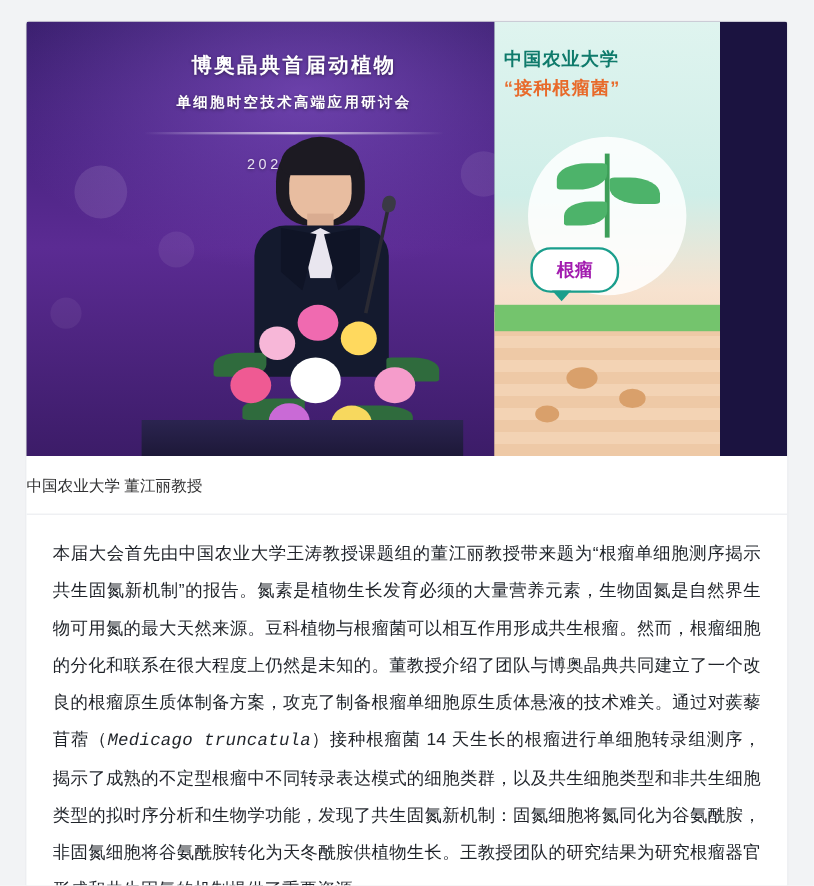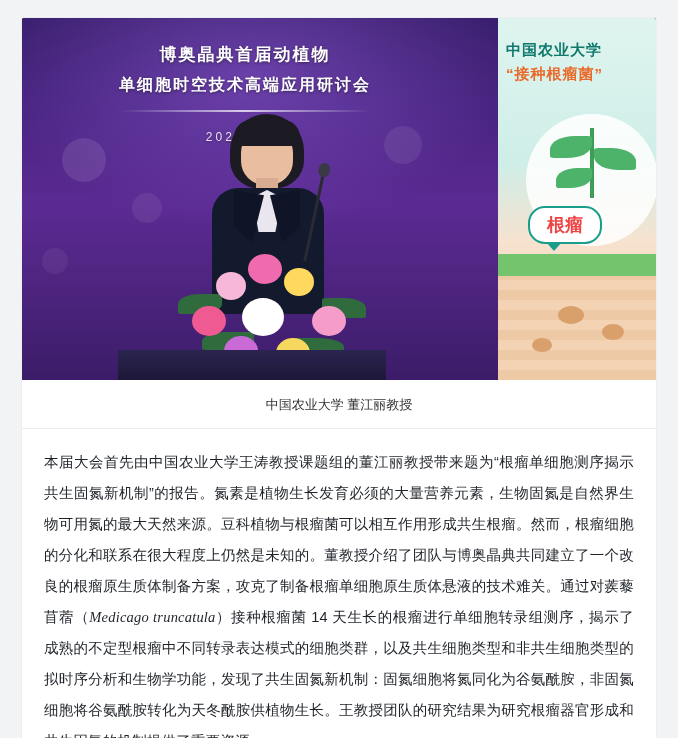--- a/index.html
+++ b/index.html
@@ -31,21 +31,21 @@
   .media-strip {
     position: relative;
     width: 634px;
     height: 362px;
     display: flex;
     overflow: hidden;
     background: #1b1340;
   }
   .photo-main {
     position: relative;
-    width: 476px;
+    width: 390px;
     height: 362px;
     overflow: hidden;
     background:
       linear-gradient(180deg, #3a1f6e 0%, #4a2482 28%, #5b2b93 52%, #3c1c68 100%);
     flex: none;
   }
   .photo-main .stage-glow {
     position: absolute;
     left: -30px; top: -40px;
     width: 520px; height: 250px;
@@ -57,21 +57,21 @@
     width: 446px;
     padding-top: 22px;
     text-align: center;
     color: #ffffff;
     font-size: 17px;
     line-height: 30px;
     letter-spacing: 2px;
     text-shadow: 0 1px 3px rgba(0,0,0,0.45);
     font-weight: 600;
   }
-  .photo-main .banner .line2 { font-size: 16px; text-align: center; }
+  .photo-main .banner .line2 { font-size: 12px; text-align: center; }
   .photo-main .banner-rule {
     width: 250px;
     height: 2px;
     margin: 10px auto 0;
     background: linear-gradient(90deg, rgba(255,255,255,0), rgba(255,255,255,.75), rgba(255,255,255,0));
   }
   .photo-main .banner-date {
     margin-top: 10px;
     font-size: 12px;
     letter-spacing: 3px;
@@ -166,21 +166,21 @@
   }
   .photo-side .plant-stem {
     position: absolute; left: 92px; top: 110px; width: 4px; height: 70px; background: #3d9e58;
   }
   .photo-side .plant-leaf {
     position: absolute; background: #4db36a; border-radius: 60% 10% 60% 10%;
   }
   .photo-side .bubble {
     position: absolute; left: 30px; top: 188px; width: 70px; height: 34px;
     background: #ffffff; border-radius: 17px; border: 2px solid #1a9e8c;
-    color: #ef4444; font-size: 18px; font-weight: 700;
+    color: #a21caf; font-size: 15px; font-weight: 700;
     display: flex; align-items: center; justify-content: center;
   }
   .photo-side .bubble:after {
     content: ""; position: absolute; left: 16px; bottom: -9px;
     width: 0; height: 0; border-left: 8px solid transparent;
     border-right: 8px solid transparent; border-top: 9px solid #1a9e8c;
   }
   .photo-side .ground {
     position: absolute; left: 0; bottom: 0; width: 188px; height: 120px;
     background: repeating-linear-gradient(180deg, #f3d3b4 0 10px, #eec9a6 10px 20px);
@@ -188,42 +188,42 @@
   .photo-side .grass {
     position: absolute; left: 0; bottom: 104px; width: 188px; height: 22px;
     background: #74c46d;
   }
   .photo-side .root {
     position: absolute; background: #d9a06b; border-radius: 50%;
   }
 
   
   .caption {
-    text-align: center;
+    text-align: left;
     color: #323233;
     font-size: 13px;
     padding: 16px 0 14px;
     border-bottom: 1px solid #ebedf0;
   }
 
   
   .article {
     padding: 18px 22px 26px 22px;
   }
   .article p {
     margin: 0;
     color: #1f2329;
     font-size: 14.5px;
     line-height: 31px;
     text-align: justify;
     text-justify: inter-ideograph;
     letter-spacing: .2px;
   }
   .article .sp-italic {
-    font-family: Liberation Serif, serif;
+    font-family: Liberation Mono, monospace;
     font-style: italic;
   }
 </style>
 </head>
 <body>
 
 <div class="page">
   <div class="card">
 
     <div class="media-strip">

